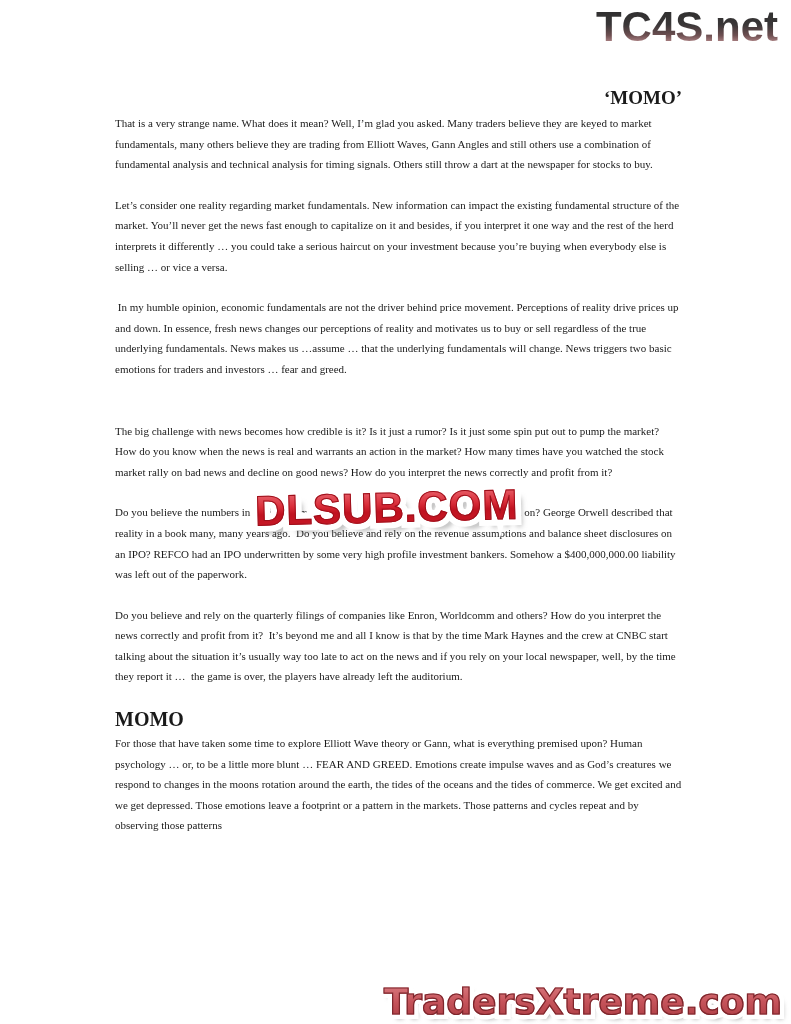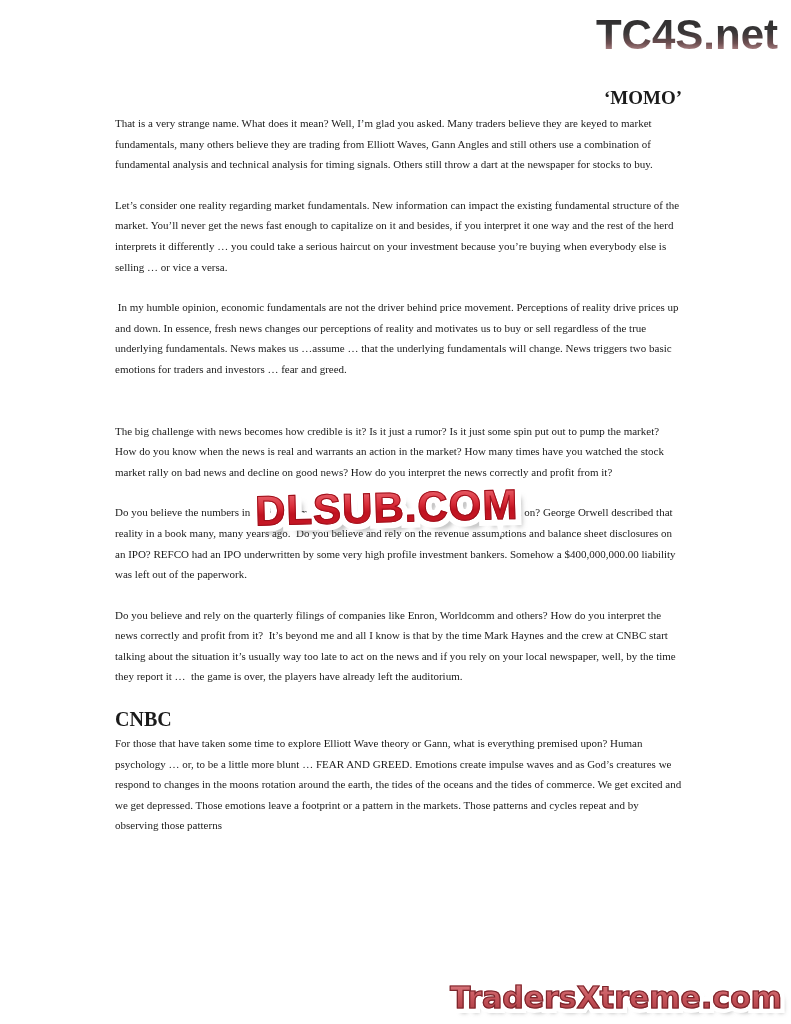--- a/index.html
+++ b/index.html
@@ -7,21 +7,21 @@
     position:relative;
     width:791px; height:1024px;
     background:#ffffff;
     overflow:hidden;
     font-family:"Liberation Serif", serif;
     color:#1a1a1a;
   }
 
   
   .logo-tc4s {
-    position:absolute; top:12px; right:13px;
+    position:absolute; top:4px; right:13px;
     font-family:"Liberation Sans", sans-serif;
     font-weight:bold;
     font-size:42px;
     letter-spacing:0px;
     line-height:1.1;
     background:linear-gradient(180deg,#2d2d2d 8%,#3a3738 45%,#6d4f51 68%,#a97f81 82%,#d8c2c3 93%,#f2eaea 100%);
     -webkit-background-clip:text; background-clip:text;
     color:transparent;
   }
 
@@ -73,21 +73,21 @@
   }
   .wm-dlsub .outlined::before {
     -webkit-text-stroke:13px #ffffff;
     text-shadow:7px 8px 5px rgba(105,105,105,0.5);
   }
 
   .wm-tradersxtreme {
     right:9px; top:980px;
     font-family:"DejaVu Sans", sans-serif;
     font-weight:bold;
-    font-size:30px;
+    font-size:36px;
     letter-spacing:0px;
     line-height:1.2;
   }
   .wm-tradersxtreme .outlined {
     background:linear-gradient(180deg,#dd8287 0%,#c6545b 50%,#a8383f 100%);
     -webkit-background-clip:text; background-clip:text;
     color:transparent;
     -webkit-text-stroke:1.2px #7c262c;
   }
   .wm-tradersxtreme .outlined::before {
@@ -111,21 +111,21 @@
     <p>Let’s consider one reality regarding market fundamentals. New information can impact the existing fundamental structure of the market. You’ll never get the news fast enough to capitalize on it and besides, if you interpret it one way and the rest of the herd interprets it differently … you could take a serious haircut on your investment because you’re buying when everybody else is selling … or vice a versa.</p>
 
     <p class="gap-xl"> In my humble opinion, economic fundamentals are not the driver behind price movement. Perceptions of reality drive prices up and down. In essence, fresh news changes our perceptions of reality and motivates us to buy or sell regardless of the true underlying fundamentals. News makes us …assume … that the underlying fundamentals will change. News triggers two basic emotions for traders and investors … fear and greed.</p>
 
     <p>The big challenge with news becomes how credible is it? Is it just a rumor? Is it just some spin put out to pump the market? How do you know when the news is real and warrants an action in the market? How many times have you watched the stock market rally on bad news and decline on good news? How do you interpret the news correctly and profit from it?</p>
 
     <p>Do you believe the numbers in the government reports on CPI, PPI, employment and on and on? George Orwell described that reality in a book many, many years ago.  Do you believe and rely on the revenue assumptions and balance sheet disclosures on an IPO? REFCO had an IPO underwritten by some very high profile investment bankers. Somehow a $400,000,000.00 liability was left out of the paperwork.</p>
 
     <p>Do you believe and rely on the quarterly filings of companies like Enron, Worldcomm and others? How do you interpret the news correctly and profit from it?  It’s beyond me and all I know is that by the time Mark Haynes and the crew at CNBC start talking about the situation it’s usually way too late to act on the news and if you rely on your local newspaper, well, by the time they report it …  the game is over, the players have already left the auditorium.</p>
 
-    <div class="doc-h2">CNBC</div>
+    <div class="doc-h2">MOMO</div>
 
     <p class="last">For those that have taken some time to explore Elliott Wave theory or Gann, what is everything premised upon? Human psychology … or, to be a little more blunt … FEAR AND GREED. Emotions create impulse waves and as God’s creatures we respond to changes in the moons rotation around the earth, the tides of the oceans and the tides of commerce. We get excited and we get depressed. Those emotions leave a footprint or a pattern in the markets. Those patterns and cycles repeat and by observing those patterns</p>
 
   </div>
 
   <div class="watermark wm-dlsub">
     <span class="outlined" data-text="DLSUB.COM">DLSUB.COM</span>
   </div>
 
   <div class="watermark wm-tradersxtreme">

